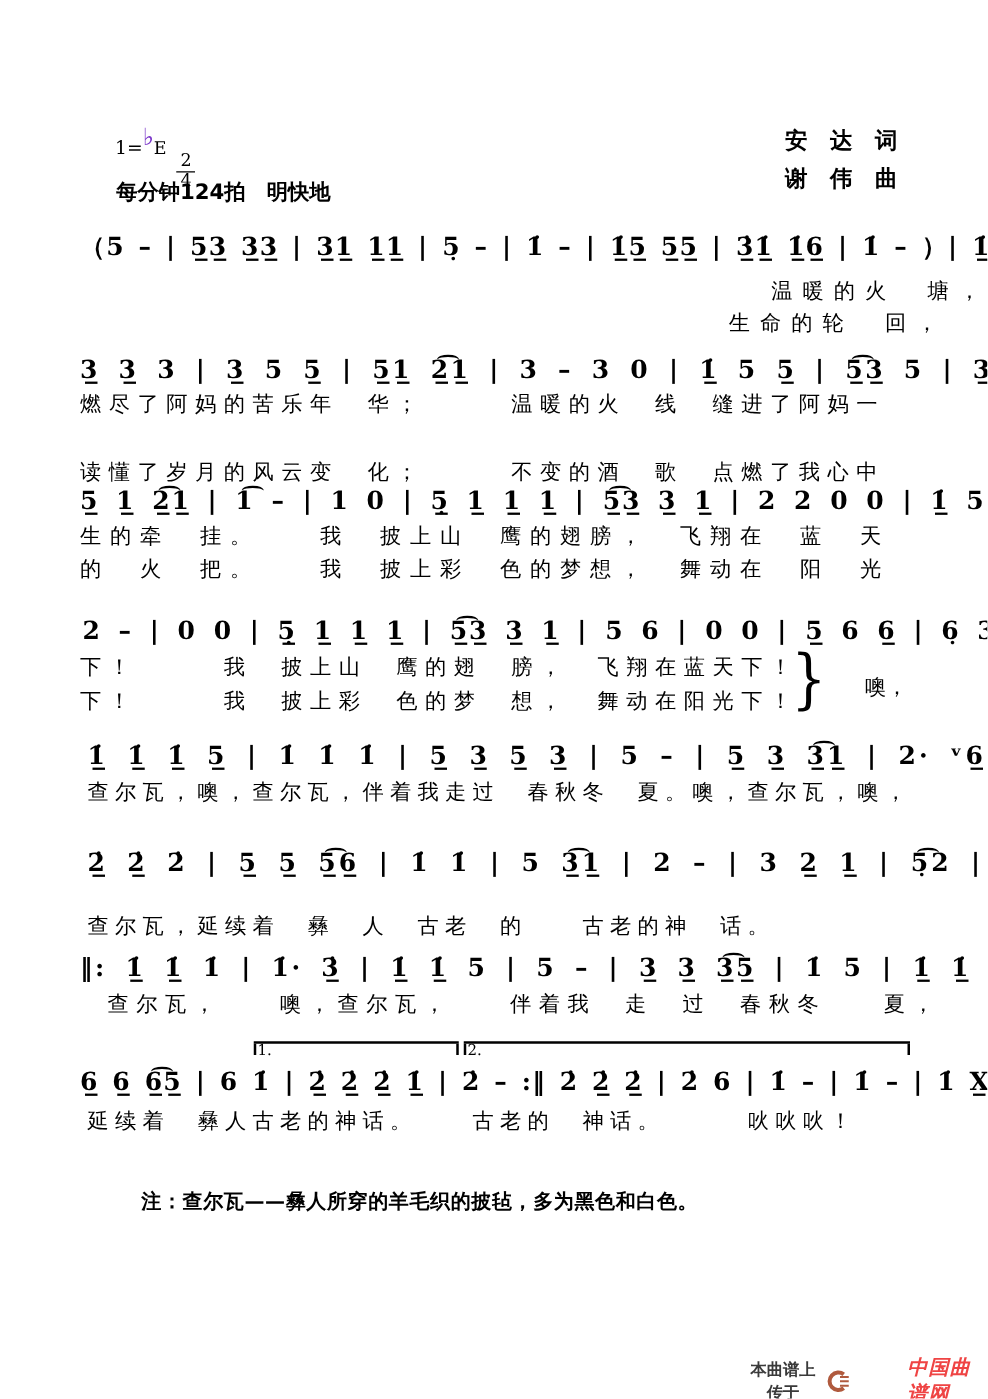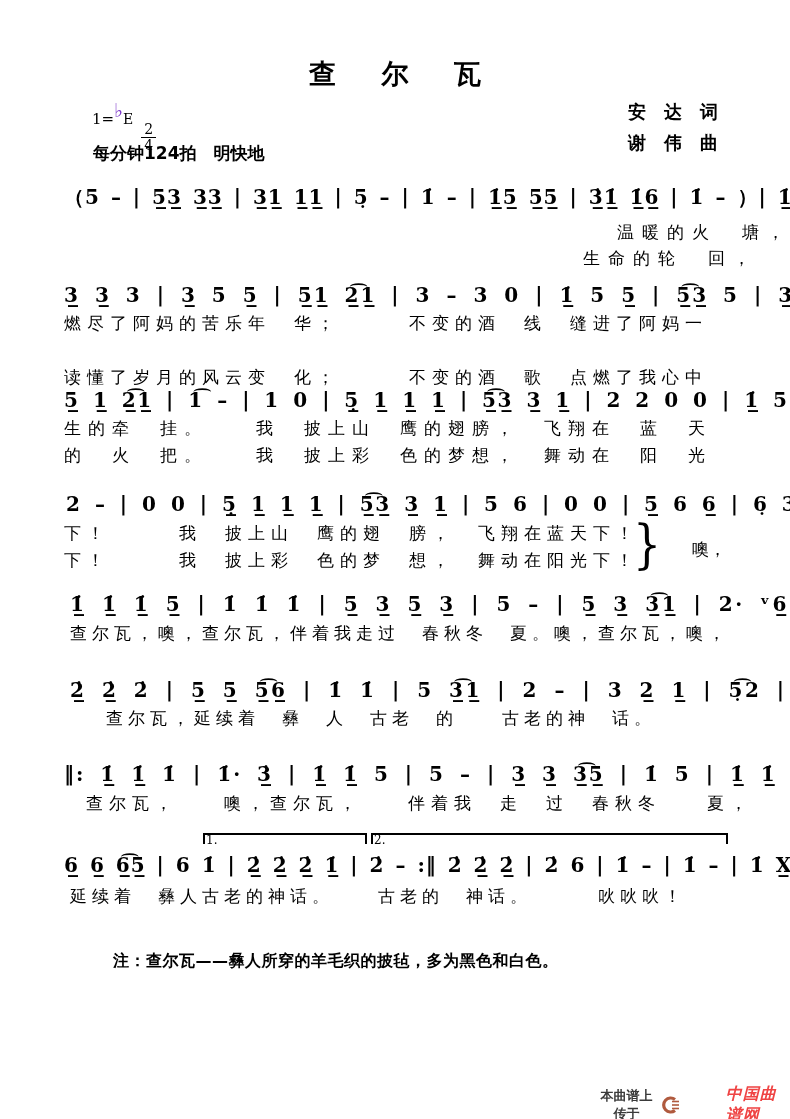--- a/index.html
+++ b/index.html
@@ -38,51 +38,50 @@
   .watermark{position:absolute;left:597px;top:1084px;display:flex;align-items:center;gap:5px;}
   .wm-prefix{font-size:13px;font-weight:700;color:#3a3a3a;
              font-family:"DejaVu Sans","Liberation Sans",sans-serif;text-align:center;}
   .wm-brand{font-size:16px;font-weight:700;font-style:italic;color:#a8543c;letter-spacing:1px;}
 </style>
 </head>
 <body>
 
 <div class="page">
 
-  <div class="title">查 尔 瓦</div>
 
   <div class="keyrow">
     <span class="keyprefix">1=</span><span class="flat" style="color: rgb(122, 53, 201);">♭</span><span class="keyletter">E</span><span class="meter">
         <span class="meter-top">2</span>
         <span class="meter-bottom">4</span>
       </span>
   </div>
 
   <div class="tempo">每分钟124拍　明快地</div>
 
   <div class="credit lyricist">安　达　词</div>
   <div class="credit composer">谢　伟　曲</div>
 
   <div id="systems">
       <div class="notes" style="left: 64px; top: 184px; letter-spacing: 1px; word-spacing: 3px;">（5 – | 5̲3̲ 3̲3̲ | 3̲1̲ 1̲1̲ | 5̣ – | 1̇ – | 1̲̇5̲ 5̲5̲ | 3̲̇1̲̇ 1̲̇6̲ | 1̇ – ）| 1̲̇ 5 5̲ | 5̲͡3̲ 5 |</div>
       <div class="lyric" style="left: 583px; top: 221px; letter-spacing: 8px; margin-left: 34px;">温暖的火　塘，</div>
       <div class="lyric" style="left: 583px; top: 247px; letter-spacing: 8px; text-align: right;">生命的轮　回，</div>
       <div class="notes" style="left: 64px; top: 283px; letter-spacing: 2px; word-spacing: 6px;">3̲ 3̲ 3 | 3̲ 5 5̲ | 5̲1̲ 2̲͡1̲ | 3 – 3 0 | 1̲̇ 5 5̲ | 5̲͡3̲ 5 | 3̲ 3̲ 3 | 3̲ 5 5̲ |</div>
-      <div class="lyric" style="left: 64px; top: 312px; letter-spacing: 6px;">燃尽了阿妈的苦乐年　华；　　　不变的酒　线　缝进了阿妈一</div>
+      <div class="lyric" style="left: 64px; top: 312px; letter-spacing: 6px;">燃尽了阿妈的苦乐年　华；　　　温暖的火　线　缝进了阿妈一</div>
       <div class="lyric" style="left: 64px; top: 339px; letter-spacing: 6px; margin-top: 27px;">读懂了岁月的风云变　化；　　　不变的酒　歌　点燃了我心中</div>
       <div class="notes" style="left: 64px; top: 388px; letter-spacing: 1.5px; word-spacing: 5px;">5̲ 1̲ 2̲͡1̲ | 1͡ – | 1 0 | 5̲̣ 1̲ 1̲ 1̲ | 5̲͡3̲ 3̲ 1̲ | 2 2 0 0 | 1̲̇ 5 5̲͡3̲ | 5̲͡3̲ 3̲͡1̲ |</div>
       <div class="lyric" style="left: 64px; top: 417px; letter-spacing: 7px;">生的牵　挂。　　我　披上山　鹰的翅膀，　飞翔在　蓝　天</div>
       <div class="lyric" style="left: 64px; top: 444px; letter-spacing: 7px;">的　火　把。　　我　披上彩　色的梦想，　舞动在　阳　光</div>
       <div class="notes" style="left: 66px; top: 492px; letter-spacing: 1.5px; word-spacing: 5px;">2 – | 0 0 | 5̲̣ 1̲ 1̲ 1̲ | 5̲͡3̲ 3̲ 1̲ | 5 6 | 0 0 | 5̲ 6 6̲ | 6̣ 3 | 1͡ – | 1 0̲ 5̲ |</div>
       <div class="lyric" style="left: 64px; top: 522px; letter-spacing: 6px;">下！　　　我　披上山　鹰的翅　膀，　飞翔在蓝天下！</div>
       <div class="lyric" style="left: 64px; top: 549px; letter-spacing: 6px;">下！　　　我　披上彩　色的梦　想，　舞动在阳光下！</div>
       <div class="notes" style="left: 70px; top: 592px; letter-spacing: 2.5px; word-spacing: 6px;">1̲̇ 1̲̇ 1̲̇ 5̲ | 1̇ 1̇ 1̇ | 5̲ 3̲ 5̲ 3̲ | 5 – | 5̲ 3̲ 3̲͡1̲ | 2· ᵛ6̲ | 2̲̇ 2̲̇ 2̲̇ 6̲ |</div>
       <div class="lyric" style="left: 70px; top: 622px; letter-spacing: 5px;">查尔瓦，噢，查尔瓦，伴着我走过　春秋冬　夏。噢，查尔瓦，噢，</div>
       <div class="notes" style="left: 70px; top: 678px; letter-spacing: 2.5px; word-spacing: 6px;">2̲̇ 2̲̇ 2̇ | 5̲ 5̲ 5̲͡6̲ | 1̇ 1̇ | 5 3̲͡1̲ | 2 – | 3 2̲ 1̲ | 5̣͡2 | 1͡ – | 1 0 :‖</div>
-      <div class="lyric" style="left: 70px; top: 707px; letter-spacing: 5px; margin-left: 36px;">查尔瓦，延续着　彝　人　古老　的　　古老的神　话。</div>
+      <div class="lyric" style="left: 70px; top: 729px; letter-spacing: 5px;">查尔瓦，延续着　彝　人　古老　的　　古老的神　话。</div>
       <div class="notes" style="left: 64px; top: 762px; letter-spacing: 2px; word-spacing: 6px;">‖: 1̲̇ 1̲̇ 1̇ | 1̇· 3̲̇ | 1̲̇ 1̲̇ 5 | 5 – | 3̲ 3̲ 3̲͡5̲ | 1̇ 5 | 1̲̇ 1̲̇ 1̲̇5̲ | 6 – |</div>
       <div class="lyric" style="left: 86px; top: 792px; letter-spacing: 6px;">查尔瓦，　　噢，查尔瓦，　　伴着我　走　过　春秋冬　　夏，</div>
       <div class="notes" style="left: 64px; top: 853px; letter-spacing: 1px; word-spacing: 3px;">6̲ 6̲ 6̲͡5̲ | 6 1̇ | 2̲̇ 2̲̇ 2̲̇ 1̲̇ | 2̇ – :‖ 2̇ 2̲̇ 2̲̇ | 2̇ 6 | 1̇ – | 1̇ – | 1̇ X̲ X̲ | X· 0̲ ‖</div>
       <div class="lyric" style="left: 70px; top: 885px; letter-spacing: 5px;">延续着　彝人古老的神话。　　古老的　神话。　　　吙吙吙！</div>
     </div>
 
   <div class="volta" style="left:203px;width:164px;">
     <span class="vlabel">1.</span>
   </div>
   <div class="volta" style="left:371px;width:357px;">

